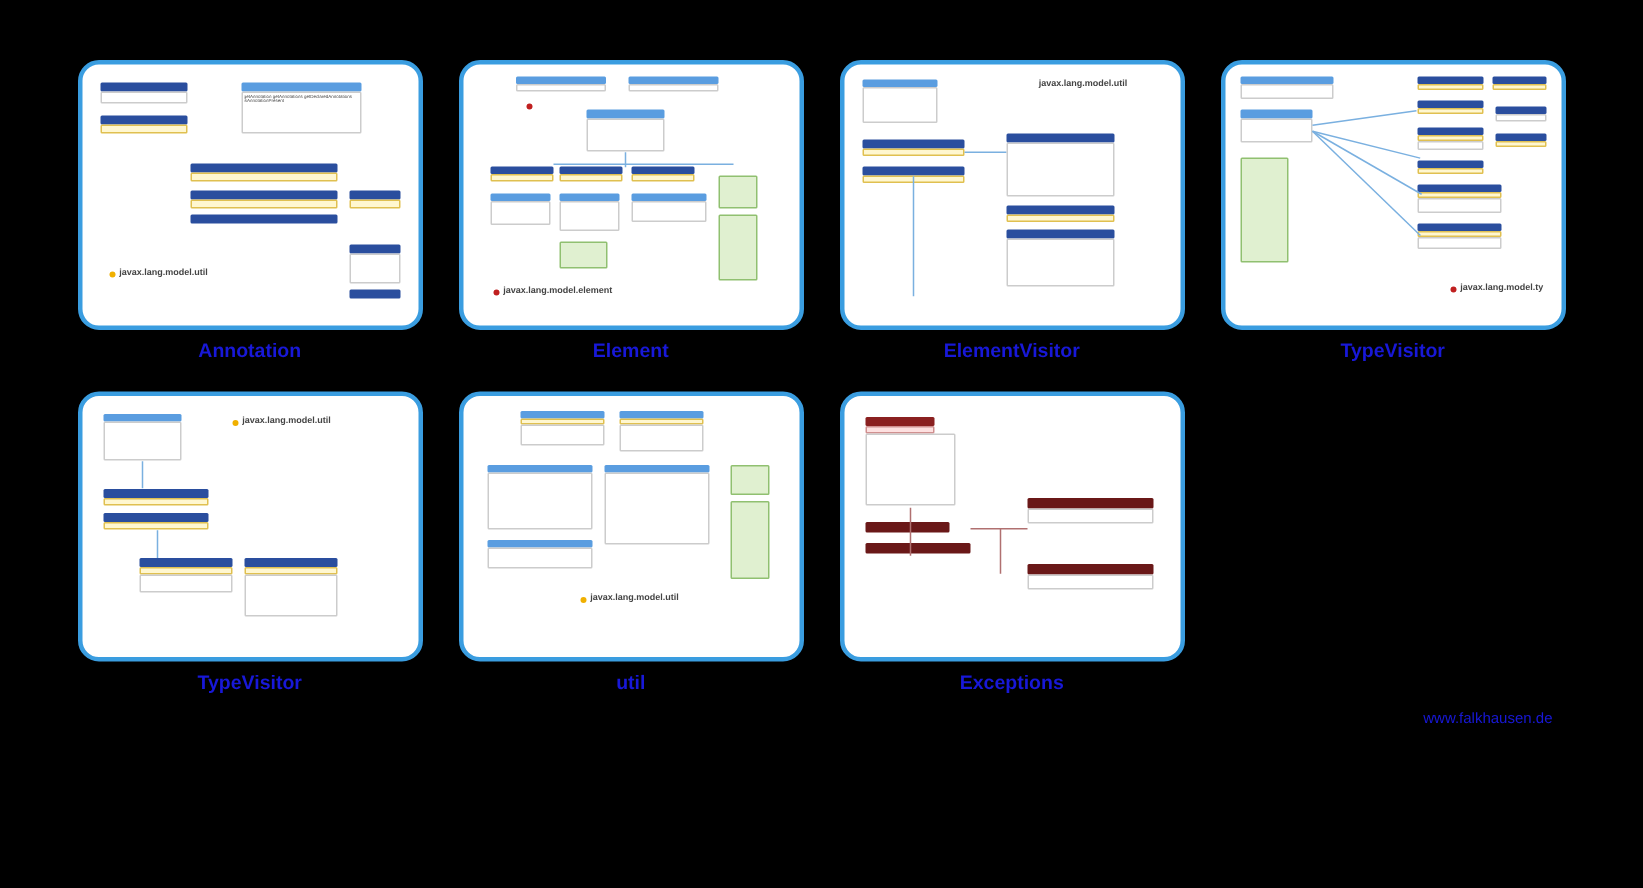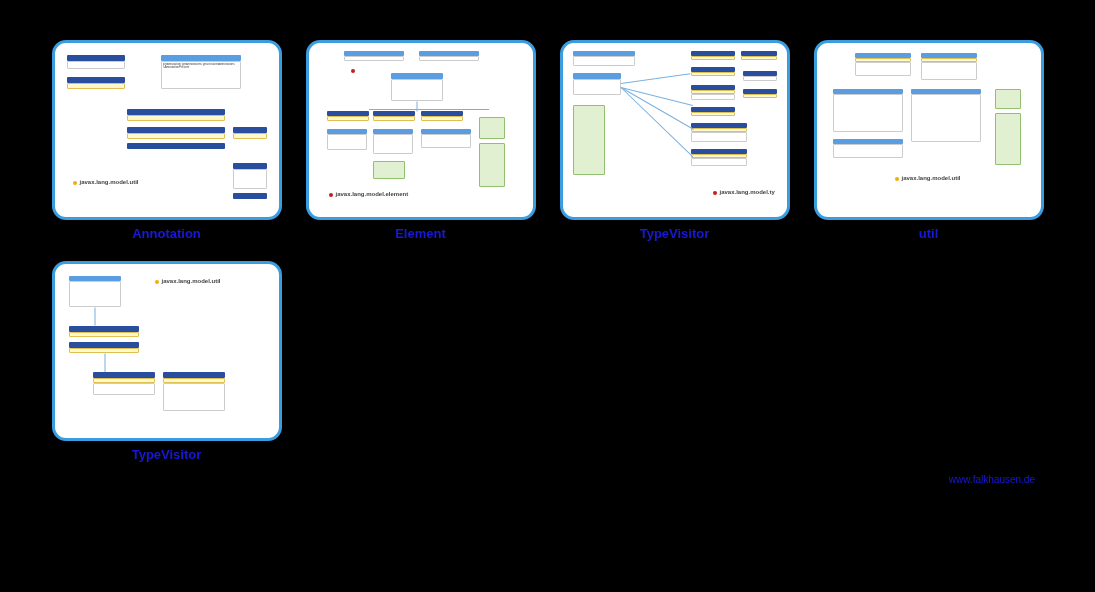--- a/index.html
+++ b/index.html
@@ -123,20 +123,40 @@
       <div class="blk body-wt" style="left:112px; top:91px; width:50px; height:14px"></div>
       <div class="blk body-gn" style="left:64px; top:118px; width:32px; height:18px"></div>
       <div class="blk body-gn" style="left:170px; top:74px; width:26px; height:22px"></div>
       <div class="blk body-gn" style="left:170px; top:100px; width:26px; height:44px"></div>
       <div class="dot-r" style="left:20px; top:150px"></div>
       <div class="pkg-label" style="left:27px; top:148px">javax.lang.model.element</div>
     </div>
     <div class="caption">Element</div>
   </div>
 
+  <div class="card">
+    <div class="frame">
+      <div class="blk hdr-lblue" style="left:12px; top:10px; width:50px; height:5px"></div>
+      <div class="blk body-wt" style="left:12px; top:15px; width:50px; height:24px"></div>
+      <div class="pkg-label" style="left:130px; top:10px">javax.lang.model.util</div>
+      <div class="blk hdr-blue" style="left:12px; top:50px; width:68px; height:6px"></div>
+      <div class="blk body-yl" style="left:12px; top:56px; width:68px; height:5px"></div>
+      <div class="ln" style="left:80px; top:58px; width:28px"></div>
+      <div class="blk hdr-blue" style="left:108px; top:46px; width:72px; height:6px"></div>
+      <div class="blk body-wt" style="left:108px; top:52px; width:72px; height:36px"></div>
+      <div class="blk hdr-blue" style="left:12px; top:68px; width:68px; height:6px"></div>
+      <div class="blk body-yl" style="left:12px; top:74px; width:68px; height:5px"></div>
+      <div class="blk hdr-blue" style="left:108px; top:94px; width:72px; height:6px"></div>
+      <div class="blk body-yl" style="left:108px; top:100px; width:72px; height:5px"></div>
+      <div class="blk hdr-blue" style="left:108px; top:110px; width:72px; height:6px"></div>
+      <div class="blk body-wt" style="left:108px; top:116px; width:72px; height:32px"></div>
+      <div class="ln" style="left:46px; top:74px; width:80px; transform:rotate(90deg)"></div>
+    </div>
+    <div class="caption">ElementVisitor</div>
+  </div>
 
   <div class="card">
     <div class="frame">
       <div class="blk hdr-lblue" style="left:10px; top:8px; width:62px; height:5px"></div>
       <div class="blk body-wt" style="left:10px; top:13px; width:62px; height:10px"></div>
       <div class="blk hdr-blue" style="left:128px; top:8px; width:44px; height:5px"></div>
       <div class="blk body-yl" style="left:128px; top:13px; width:44px; height:4px"></div>
       <div class="blk hdr-blue" style="left:178px; top:8px; width:36px; height:5px"></div>
       <div class="blk body-yl" style="left:178px; top:13px; width:36px; height:4px"></div>
       <div class="blk hdr-lblue" style="left:10px; top:30px; width:48px; height:6px"></div>
@@ -164,20 +184,42 @@
       <div class="ln" style="left:58px; top:44px; width:84px; transform:rotate(30deg)"></div>
       <div class="ln" style="left:58px; top:44px; width:100px; transform:rotate(44deg)"></div>
       <div class="dot-r" style="left:150px; top:148px"></div>
       <div class="pkg-label" style="left:157px; top:146px">javax.lang.model.ty</div>
     </div>
     <div class="caption">TypeVisitor</div>
   </div>
 
   <div class="card">
     <div class="frame">
+      <div class="blk hdr-lblue" style="left:14px; top:12px; width:52px; height:5px"></div>
+      <div class="blk body-wt" style="left:14px; top:17px; width:52px; height:26px"></div>
+      <div class="dot-y" style="left:100px; top:16px"></div>
+      <div class="pkg-label" style="left:107px; top:14px">javax.lang.model.util</div>
+      <div class="ln" style="left:40px; top:43px; width:18px; transform:rotate(90deg)"></div>
+      <div class="blk hdr-blue" style="left:14px; top:62px; width:70px; height:6px"></div>
+      <div class="blk body-yl" style="left:14px; top:68px; width:70px; height:5px"></div>
+      <div class="blk hdr-blue" style="left:14px; top:78px; width:70px; height:6px"></div>
+      <div class="blk body-yl" style="left:14px; top:84px; width:70px; height:5px"></div>
+      <div class="ln" style="left:50px; top:89px; width:20px; transform:rotate(90deg)"></div>
+      <div class="blk hdr-blue" style="left:38px; top:108px; width:62px; height:6px"></div>
+      <div class="blk body-yl" style="left:38px; top:114px; width:62px; height:5px"></div>
+      <div class="blk body-wt" style="left:38px; top:119px; width:62px; height:12px"></div>
+      <div class="blk hdr-blue" style="left:108px; top:108px; width:62px; height:6px"></div>
+      <div class="blk body-yl" style="left:108px; top:114px; width:62px; height:5px"></div>
+      <div class="blk body-wt" style="left:108px; top:119px; width:62px; height:28px"></div>
+    </div>
+    <div class="caption">TypeVisitor</div>
+  </div>
+
+  <div class="card">
+    <div class="frame">
       <div class="blk hdr-lblue" style="left:38px; top:10px; width:56px; height:5px"></div>
       <div class="blk body-yl" style="left:38px; top:15px; width:56px; height:4px"></div>
       <div class="blk body-wt" style="left:38px; top:19px; width:56px; height:14px"></div>
       <div class="blk hdr-lblue" style="left:104px; top:10px; width:56px; height:5px"></div>
       <div class="blk body-yl" style="left:104px; top:15px; width:56px; height:4px"></div>
       <div class="blk body-wt" style="left:104px; top:19px; width:56px; height:18px"></div>
       <div class="blk hdr-lblue" style="left:16px; top:46px; width:70px; height:5px"></div>
       <div class="blk body-wt" style="left:16px; top:51px; width:70px; height:38px"></div>
       <div class="blk hdr-lblue" style="left:94px; top:46px; width:70px; height:5px"></div>
       <div class="blk body-wt" style="left:94px; top:51px; width:70px; height:48px"></div>
@@ -186,36 +228,31 @@
       <div class="blk body-gn" style="left:178px; top:46px; width:26px; height:20px"></div>
       <div class="blk body-gn" style="left:178px; top:70px; width:26px; height:52px"></div>
       <div class="dot-y" style="left:78px; top:134px"></div>
       <div class="pkg-label" style="left:85px; top:132px">javax.lang.model.util</div>
     </div>
     <div class="caption">util</div>
   </div>
 
   <div class="card">
     <div class="frame">
-      <div class="blk hdr-lblue" style="left:14px; top:12px; width:52px; height:5px"></div>
-      <div class="blk body-wt" style="left:14px; top:17px; width:52px; height:26px"></div>
-      <div class="dot-y" style="left:100px; top:16px"></div>
-      <div class="pkg-label" style="left:107px; top:14px">javax.lang.model.util</div>
-      <div class="ln" style="left:40px; top:43px; width:18px; transform:rotate(90deg)"></div>
-      <div class="blk hdr-blue" style="left:14px; top:62px; width:70px; height:6px"></div>
-      <div class="blk body-yl" style="left:14px; top:68px; width:70px; height:5px"></div>
-      <div class="blk hdr-blue" style="left:14px; top:78px; width:70px; height:6px"></div>
-      <div class="blk body-yl" style="left:14px; top:84px; width:70px; height:5px"></div>
-      <div class="ln" style="left:50px; top:89px; width:20px; transform:rotate(90deg)"></div>
-      <div class="blk hdr-blue" style="left:38px; top:108px; width:62px; height:6px"></div>
-      <div class="blk body-yl" style="left:38px; top:114px; width:62px; height:5px"></div>
-      <div class="blk body-wt" style="left:38px; top:119px; width:62px; height:12px"></div>
-      <div class="blk hdr-blue" style="left:108px; top:108px; width:62px; height:6px"></div>
-      <div class="blk body-yl" style="left:108px; top:114px; width:62px; height:5px"></div>
-      <div class="blk body-wt" style="left:108px; top:119px; width:62px; height:28px"></div>
-    </div>
-    <div class="caption">TypeVisitor</div>
-  </div>
-
+      <div class="blk hdr-red" style="left:14px; top:14px; width:46px; height:6px"></div>
+      <div class="blk body-pk" style="left:14px; top:20px; width:46px; height:5px"></div>
+      <div class="blk body-wt" style="left:14px; top:25px; width:60px; height:48px"></div>
+      <div class="blk hdr-dred" style="left:14px; top:84px; width:56px; height:7px"></div>
+      <div class="blk hdr-dred" style="left:14px; top:98px; width:70px; height:7px"></div>
+      <div class="ln" style="left:44px; top:74px; width:32px; transform:rotate(90deg); background:#b07070"></div>
+      <div class="ln" style="left:84px; top:88px; width:38px; background:#b07070"></div>
+      <div class="blk hdr-dred" style="left:122px; top:68px; width:84px; height:7px"></div>
+      <div class="blk body-wt" style="left:122px; top:75px; width:84px; height:10px"></div>
+      <div class="blk hdr-dred" style="left:122px; top:112px; width:84px; height:7px"></div>
+      <div class="blk body-wt" style="left:122px; top:119px; width:84px; height:10px"></div>
+      <div class="ln" style="left:104px; top:88px; width:30px; transform:rotate(90deg); background:#b07070"></div>
+    </div>
+    <div class="caption">Exceptions</div>
+  </div>
 
 </div>
 
 <div class="footer">www.falkhausen.de</div>
 
 </body></html>

